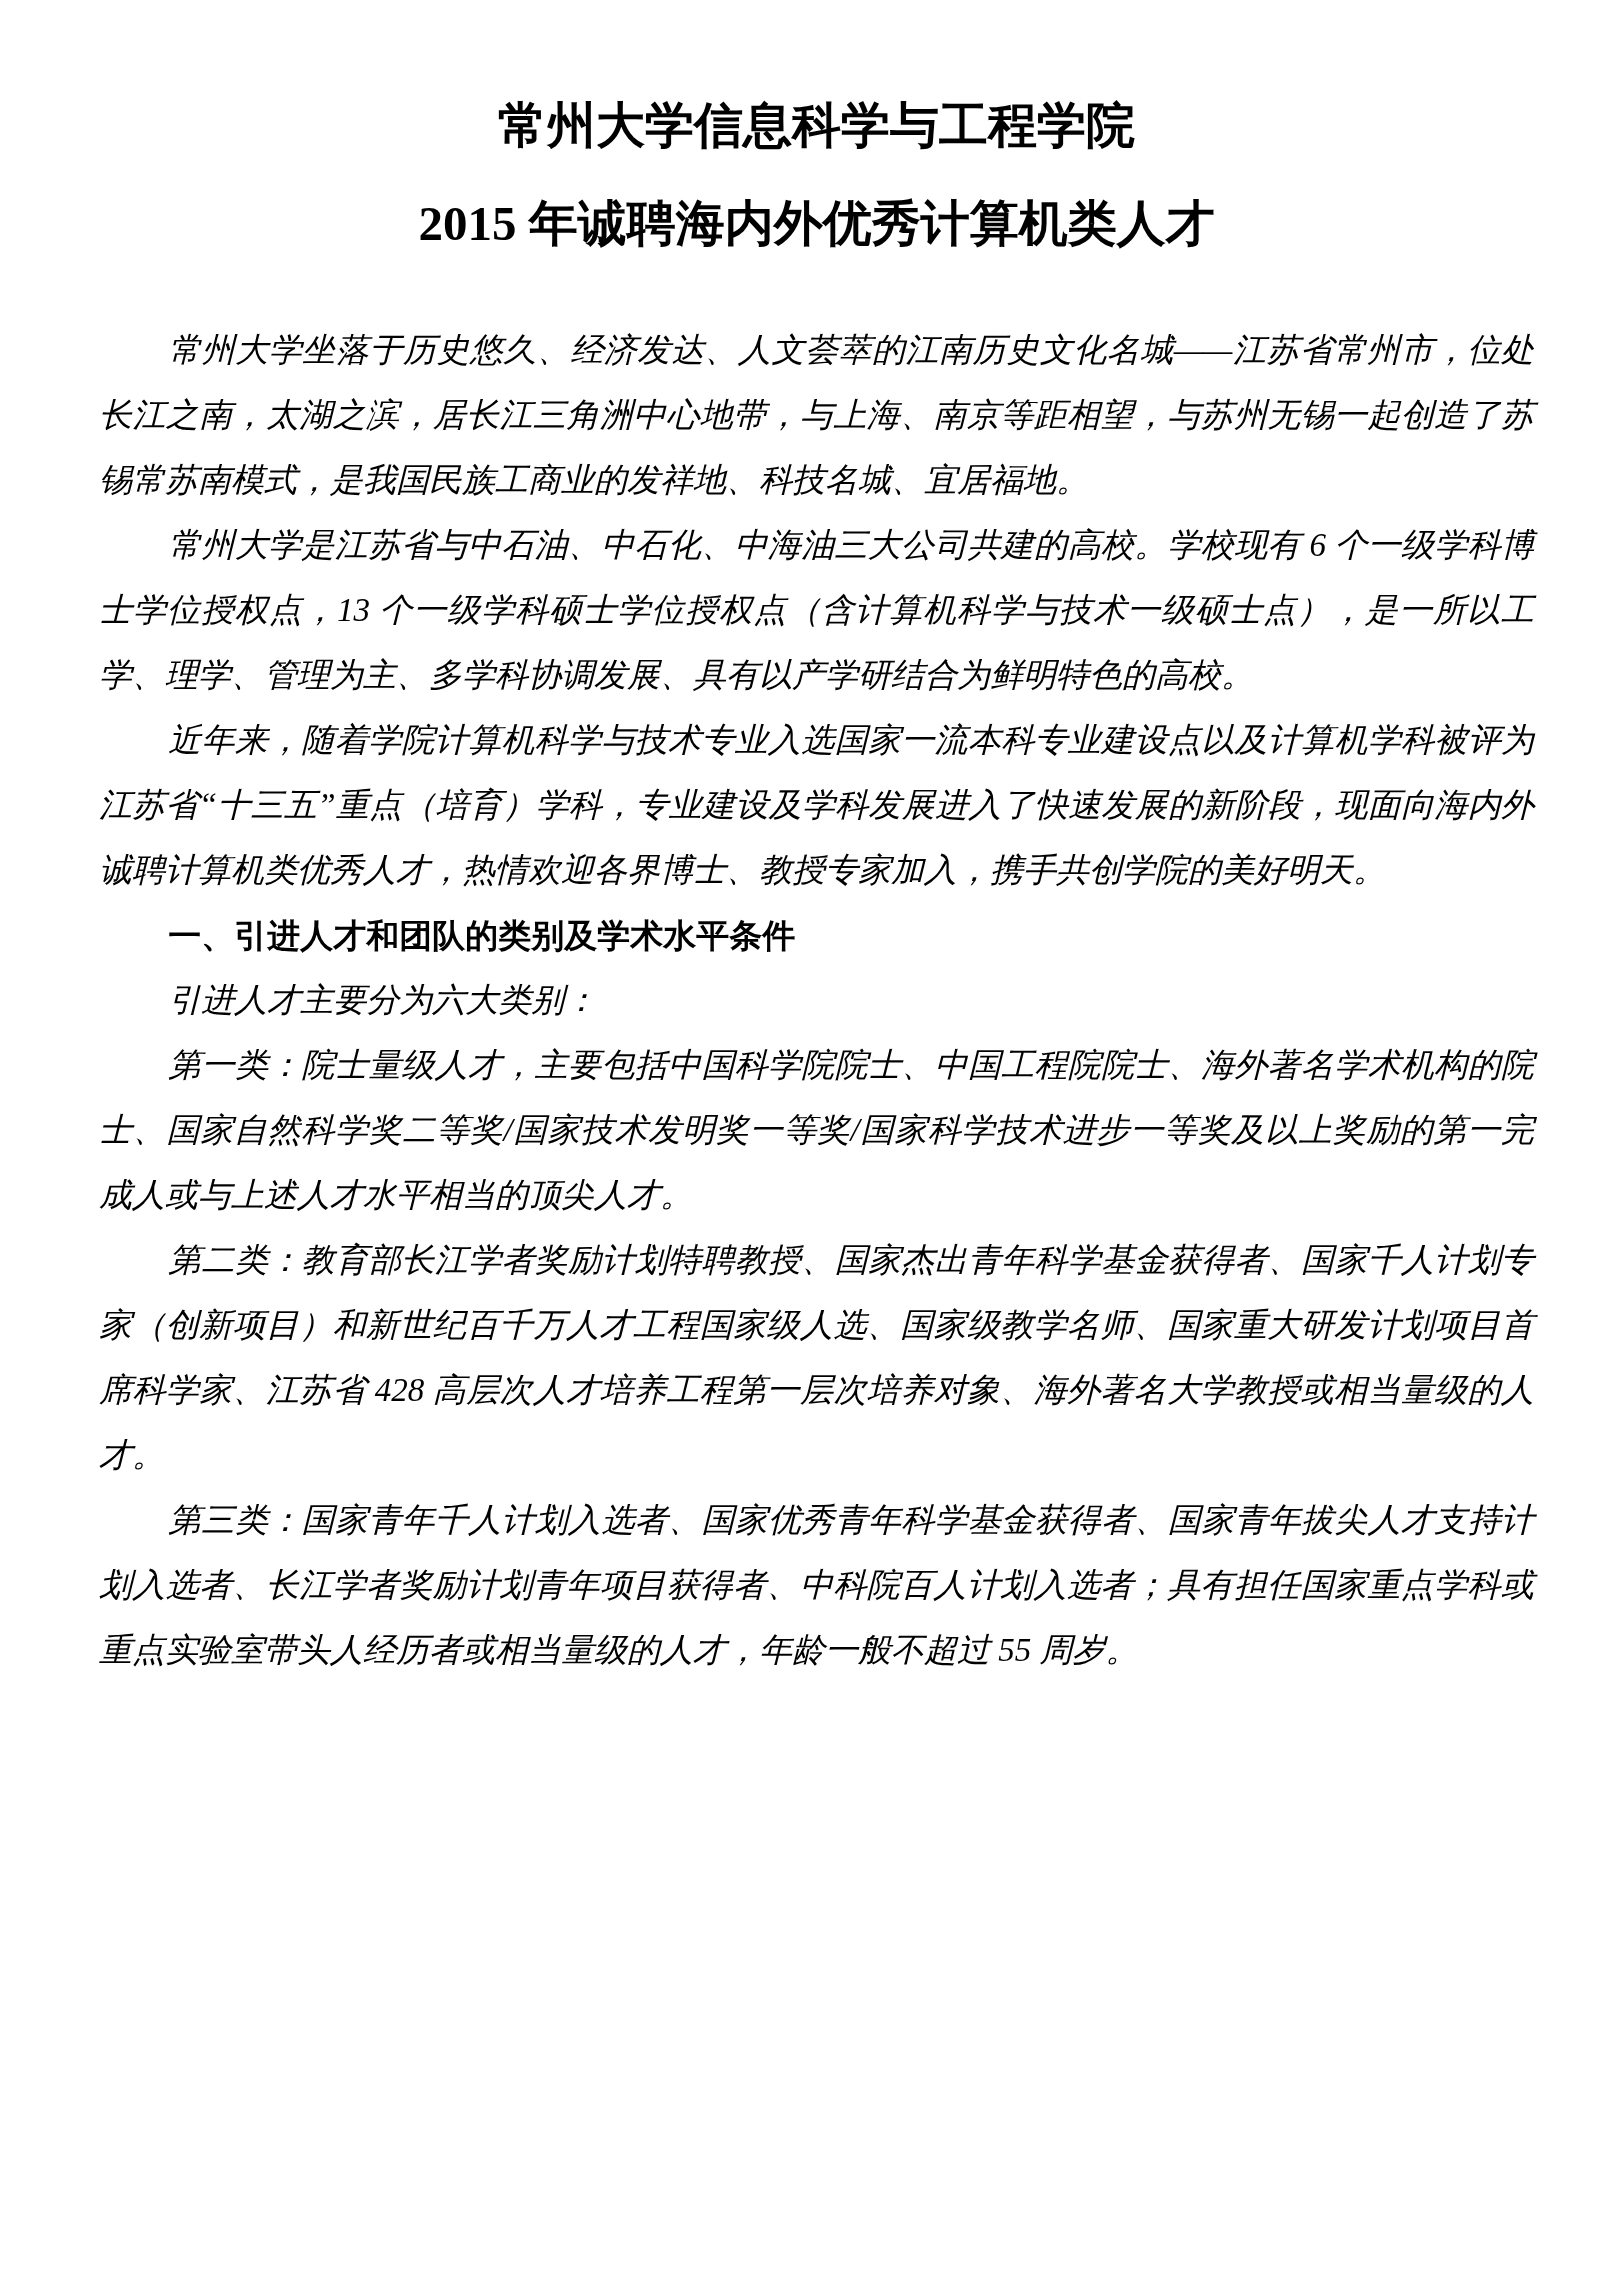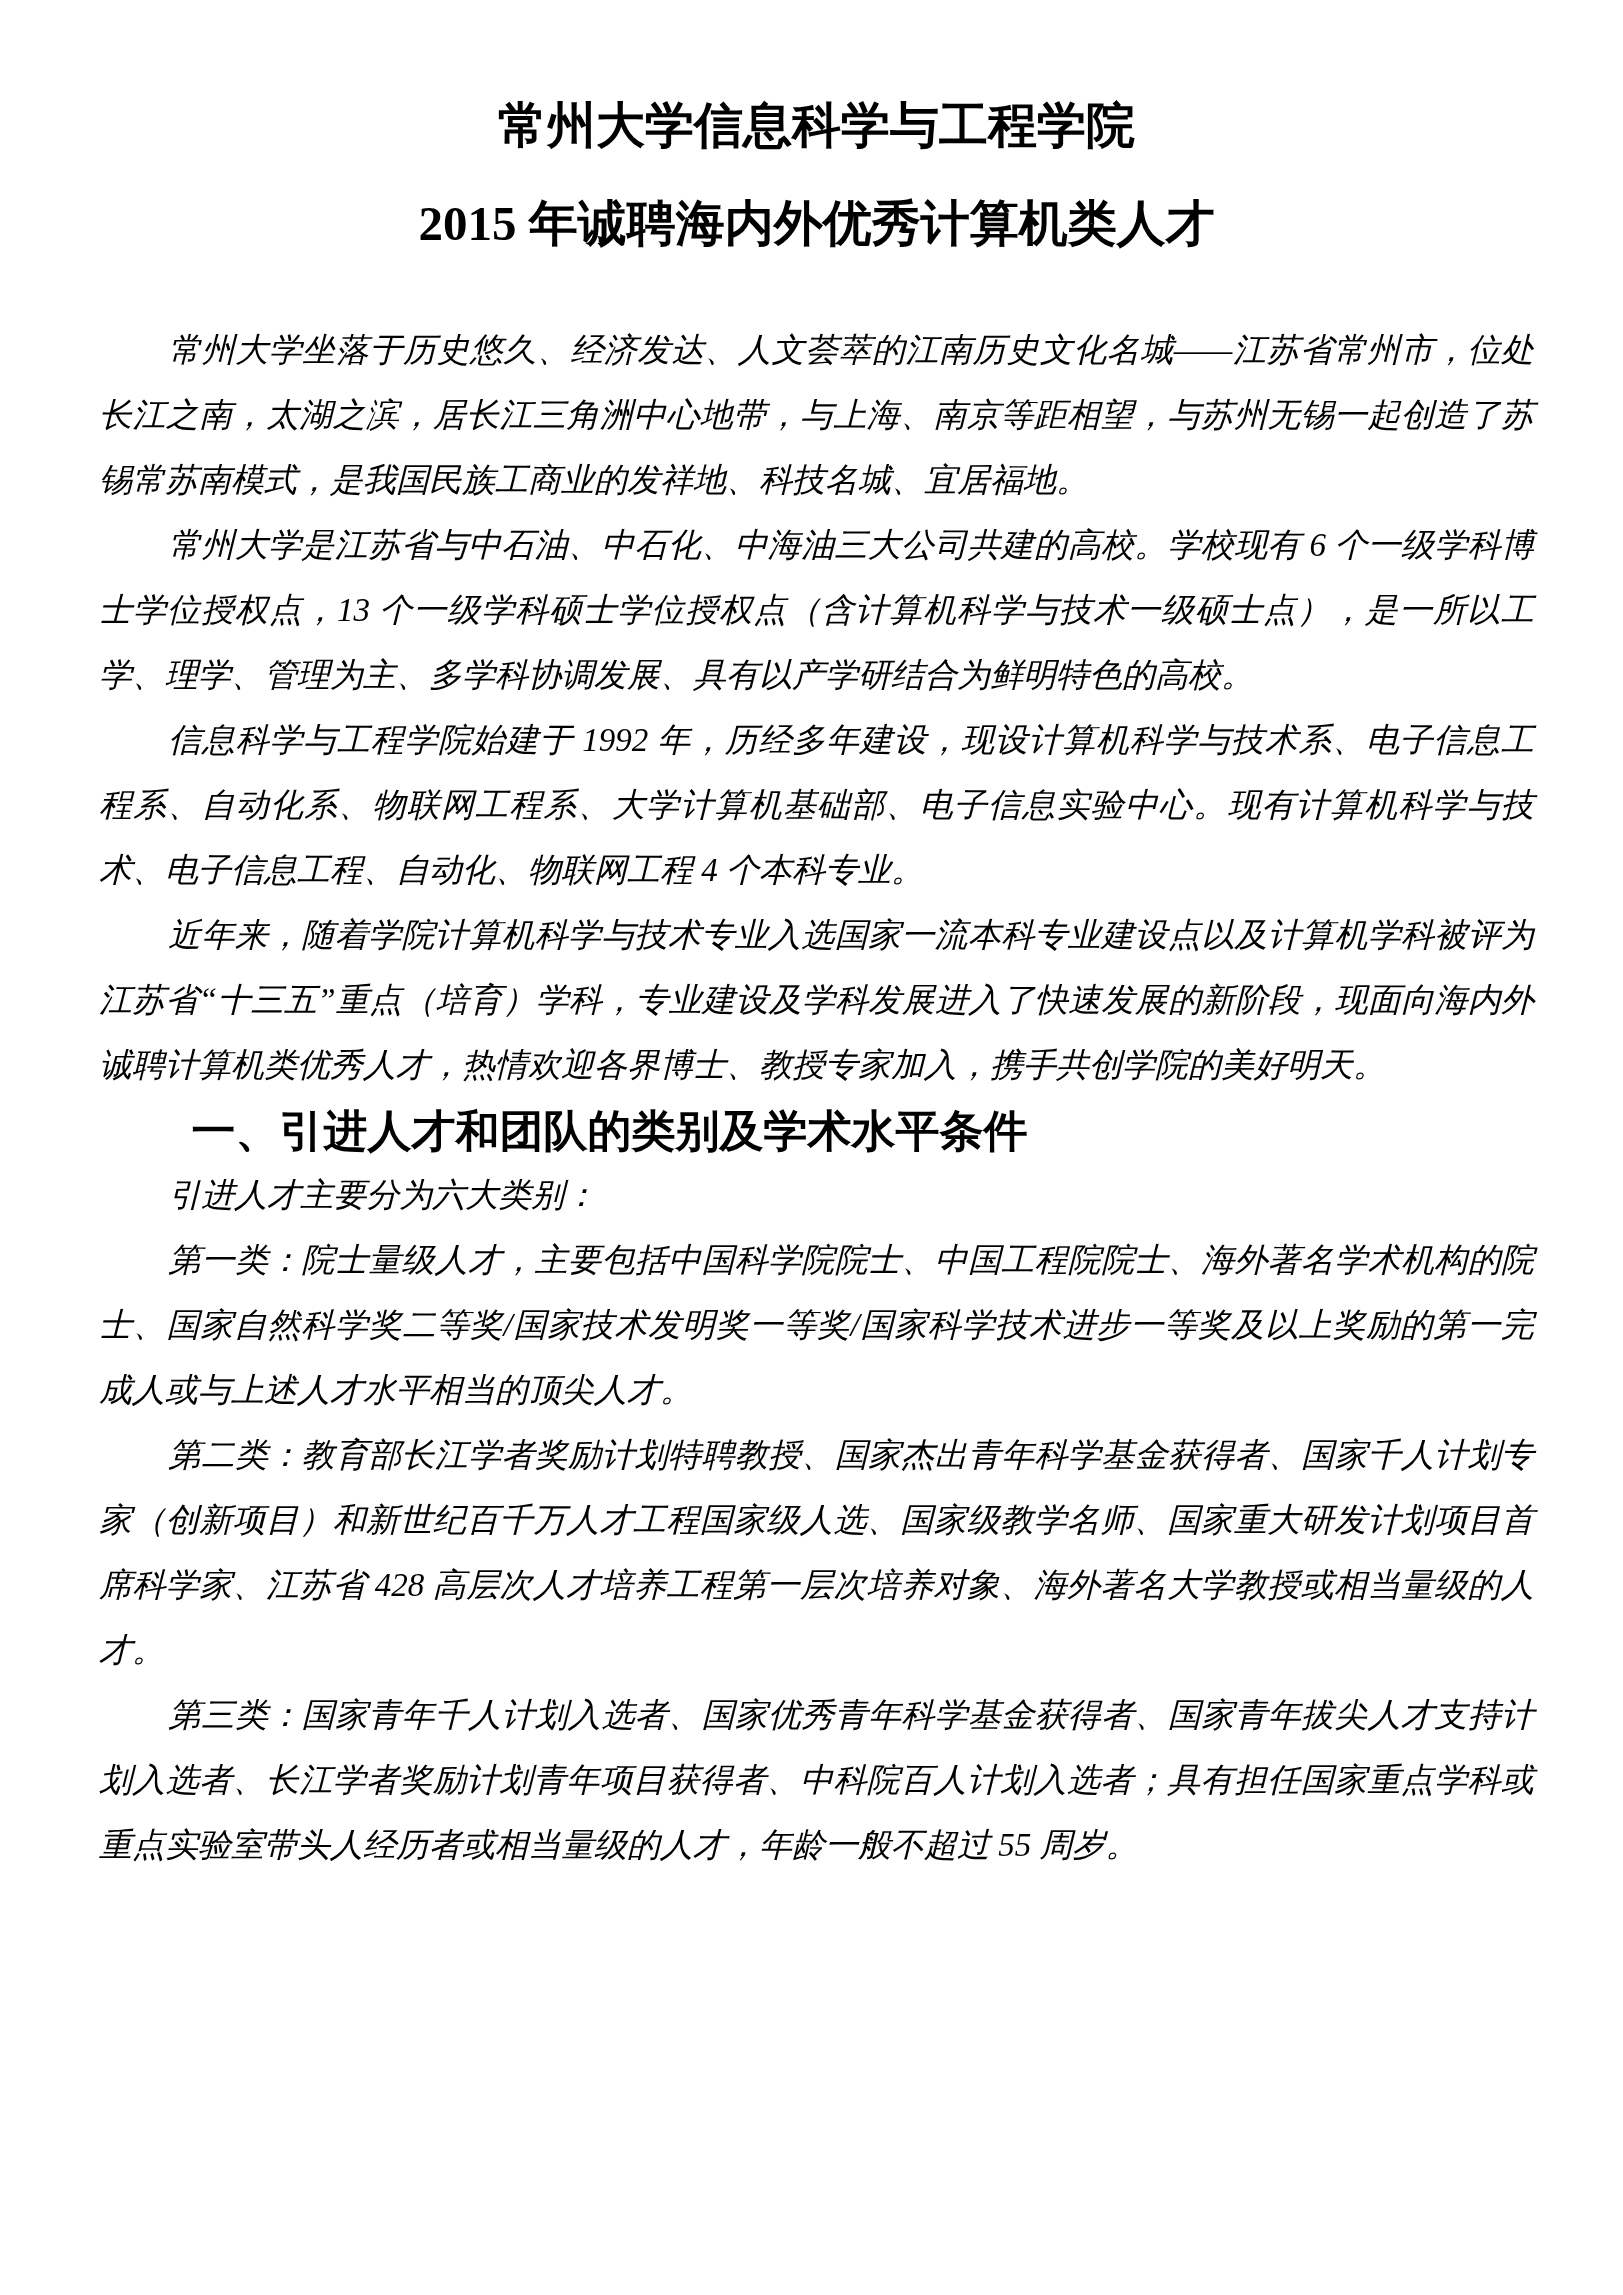--- a/index.html
+++ b/index.html
@@ -40,21 +40,21 @@
   .body-text p {
     margin: 0;
     text-indent: 2.1em;
     font-style: italic;
   }
   .section-heading {
     margin: 0;
     text-indent: 2.1em;
     font-family: "Liberation Sans", "DejaVu Sans", sans-serif;
     font-weight: 700;
-    font-size: 44px;
+    font-size: 33px;
     line-height: 65px;
     text-align: justify;
     text-justify: inter-ideograph;
     color: #000000;
   }
 </style>
 </head>
 <body>
 
 <div class="page">
@@ -63,21 +63,20 @@
     <div class="title-line">常州大学信息科学与工程学院</div>
     <div class="title-line">2015 年诚聘海内外优秀计算机类人才</div>
   </header>
 
   <main class="body-text">
 
     <p>常州大学坐落于历史悠久、经济发达、人文荟萃的江南历史文化名城——江苏省常州市，位处长江之南，太湖之滨，居长江三角洲中心地带，与上海、南京等距相望，与苏州无锡一起创造了苏锡常苏南模式，是我国民族工商业的发祥地、科技名城、宜居福地。</p>
 
     <p>常州大学是江苏省与中石油、中石化、中海油三大公司共建的高校。学校现有 6 个一级学科博士学位授权点，13 个一级学科硕士学位授权点（含计算机科学与技术一级硕士点），是一所以工学、理学、管理为主、多学科协调发展、具有以产学研结合为鲜明特色的高校。</p>
 
-    <p>信息科学与工程学院始建于 1992 年，历经多年建设，现设计算机科学与技术系、电子信息工程系、自动化系、物联网工程系、大学计算机基础部、电子信息实验中心。现有计算机科学与技术、电子信息工程、自动化、物联网工程 4 个本科专业。</p>
 
     <p>近年来，随着学院计算机科学与技术专业入选国家一流本科专业建设点以及计算机学科被评为江苏省“十三五”重点（培育）学科，专业建设及学科发展进入了快速发展的新阶段，现面向海内外诚聘计算机类优秀人才，热情欢迎各界博士、教授专家加入，携手共创学院的美好明天。</p>
 
     <h2 class="section-heading">一、引进人才和团队的类别及学术水平条件</h2>
 
     <p>引进人才主要分为六大类别：</p>
 
     <p>第一类：院士量级人才，主要包括中国科学院院士、中国工程院院士、海外著名学术机构的院士、国家自然科学奖二等奖/国家技术发明奖一等奖/国家科学技术进步一等奖及以上奖励的第一完成人或与上述人才水平相当的顶尖人才。</p>
 
     <p>第二类：教育部长江学者奖励计划特聘教授、国家杰出青年科学基金获得者、国家千人计划专家（创新项目）和新世纪百千万人才工程国家级人选、国家级教学名师、国家重大研发计划项目首席科学家、江苏省 428 高层次人才培养工程第一层次培养对象、海外著名大学教授或相当量级的人才。</p>

